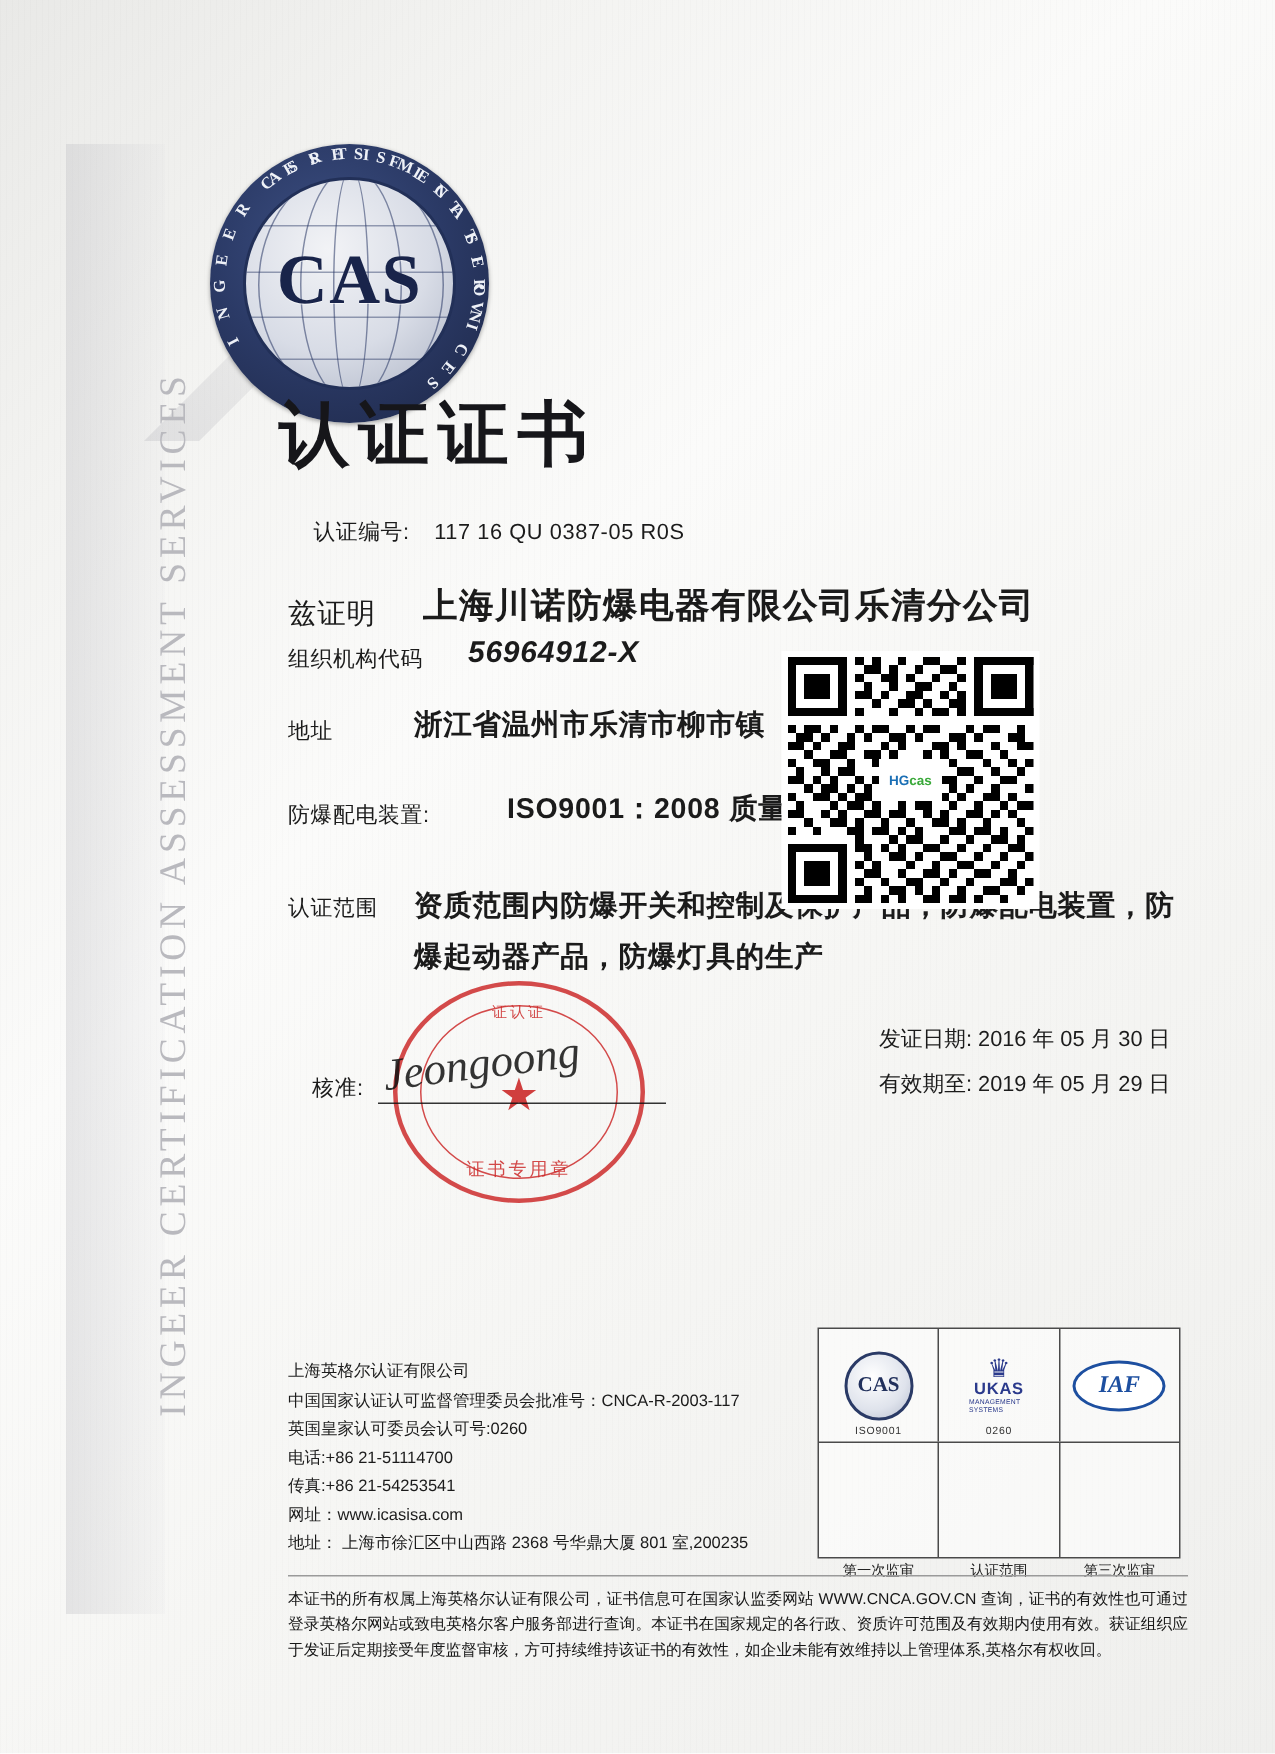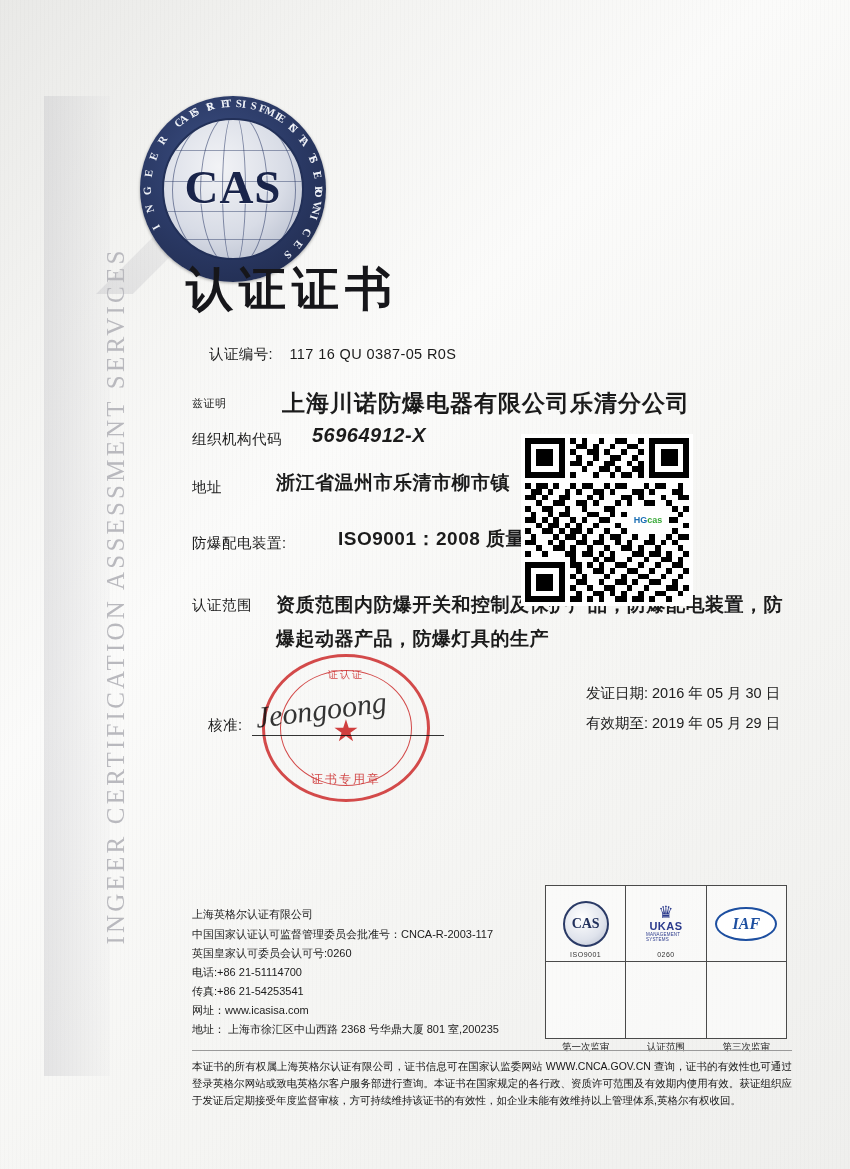--- a/index.html
+++ b/index.html
@@ -103,21 +103,21 @@
 
   .cert-no{
     position:absolute;left:209px;top:345px;
     font-size:14.5px;color:#1b1b1b;letter-spacing:.4px;
   }
 
   .row{position:absolute;font-size:14.5px;color:#1b1b1b;}
   .lbl{letter-spacing:.5px;}
   .val{font-weight:bold;}
 
-  .r-company-lbl{left:192px;top:396px;font-size:11px;}
+  .r-company-lbl{left:192px;top:396px;font-size:19px;}
   .r-company-val{left:282px;top:388px;font-size:23px;font-weight:bold;letter-spacing:1px;}
   .r-code-lbl{left:192px;top:430px;}
   .r-code-val{left:312px;top:424px;font-size:20px;font-weight:bold;letter-spacing:.5px;font-style:italic;}
 
   .r-addr-lbl{left:192px;top:478px;}
   .r-addr-val{left:276px;top:470px;font-size:19px;font-weight:bold;letter-spacing:.5px;}
 
   .r-std-lbl{left:192px;top:534px;}
   .r-std-val{left:338px;top:526px;font-size:19px;font-weight:bold;letter-spacing:.5px;}
 
@@ -137,21 +137,20 @@
     padding:4px;
     box-sizing:border-box;
   }
   .qr svg{display:block;}
   .qr-badge{
     position:absolute;left:50%;top:50%;transform:translate(-50%,-50%);
     width:40px;height:26px;background:#ffffff;
     display:flex;align-items:center;justify-content:center;
     font-size:9px;font-weight:bold;color:#1b6fb5;
     border:1px solid #ffffff;
-    margin-left:41px;
   }
   .qr-badge .g{color:#3aa93a;}
 
   
   .stamp{
     position:absolute;left:262px;top:654px;width:168px;height:148px;
     pointer-events:none;
   }
   .stamp-ellipse{
     position:absolute;inset:0;border:3px solid #cc2b2b;border-radius:50%;

